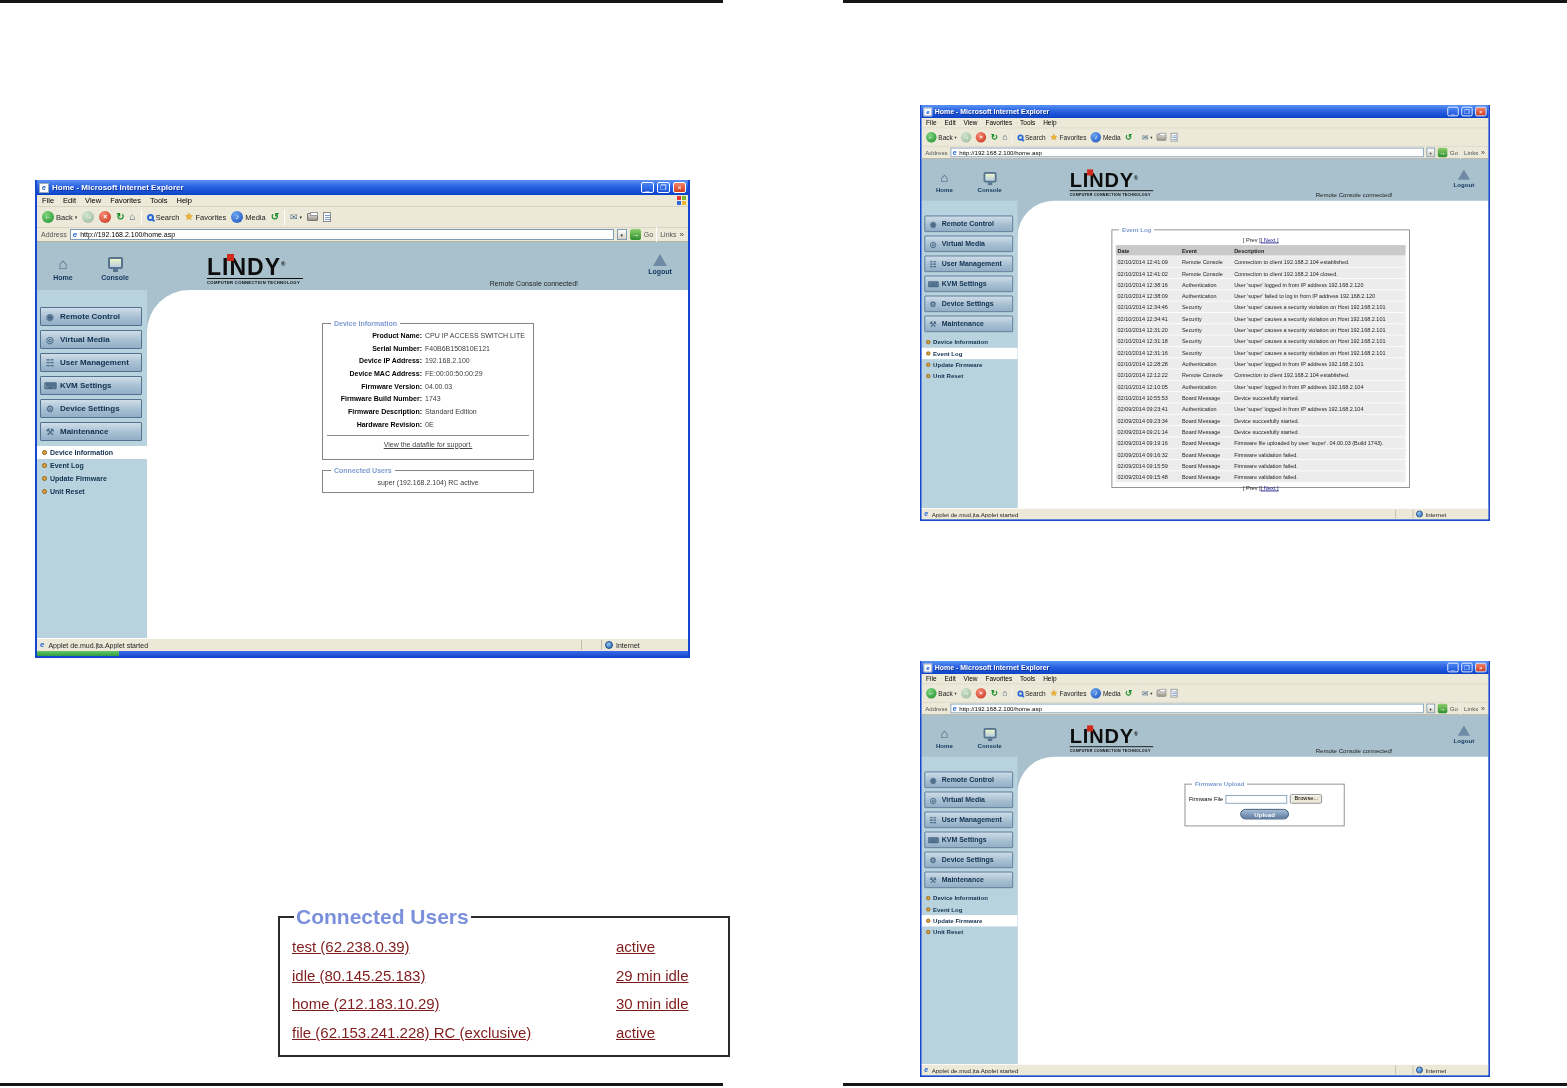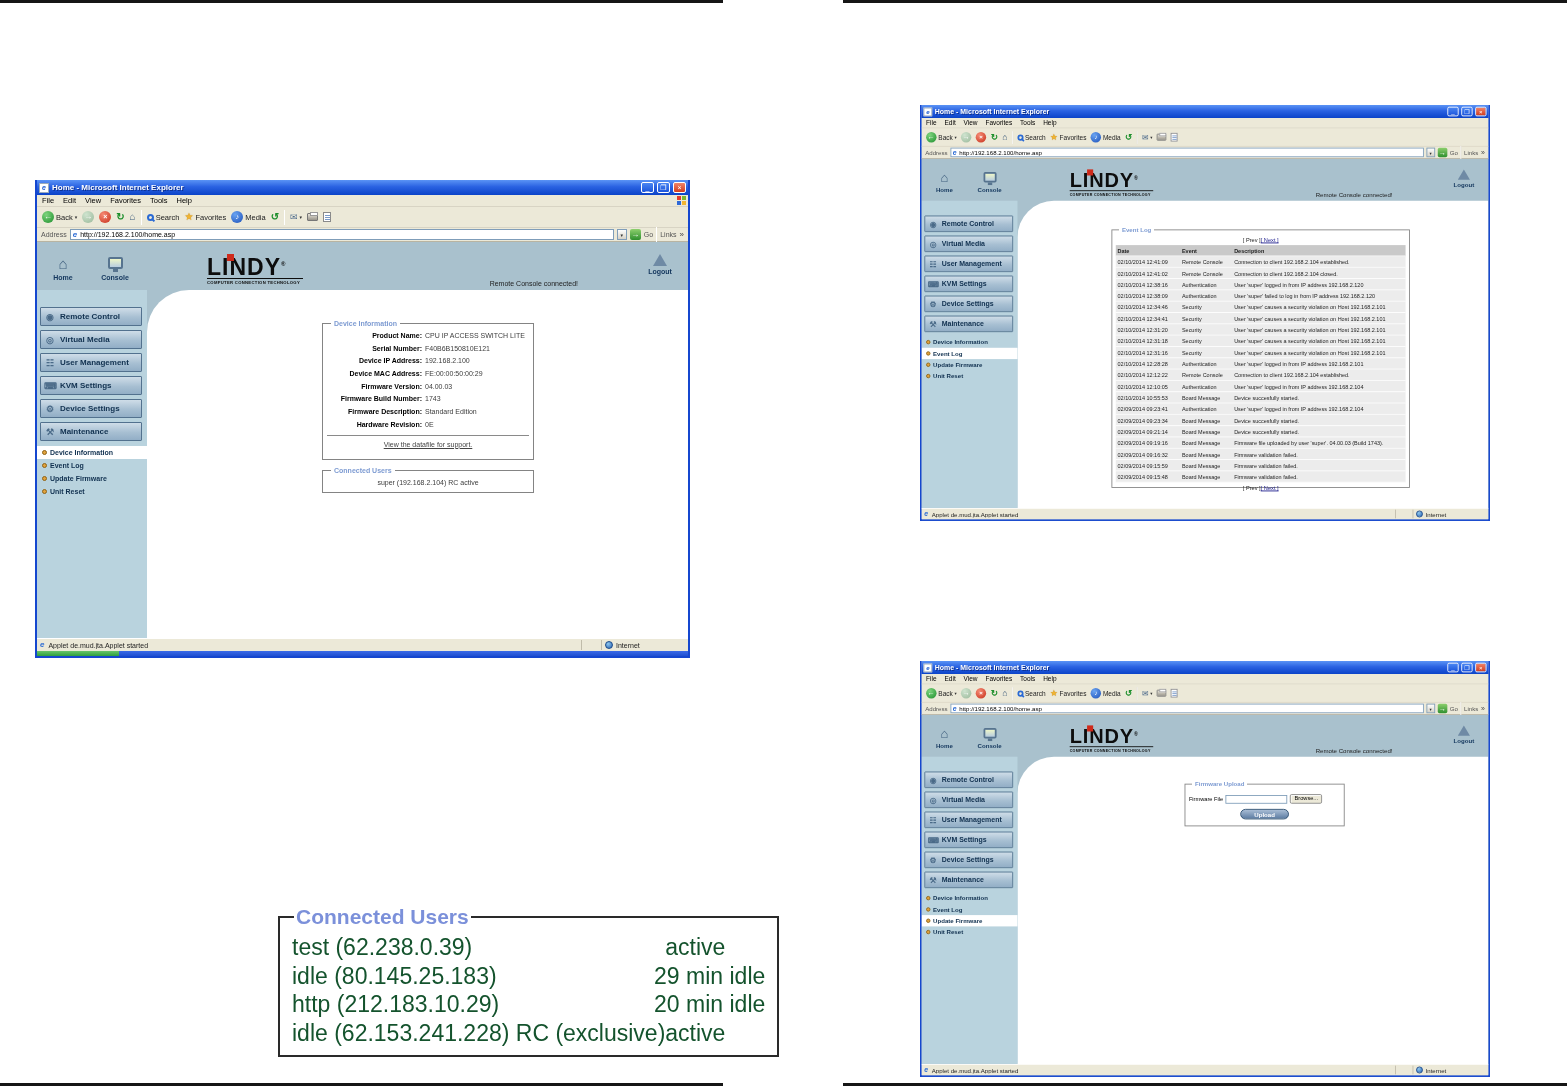--- a/index.html
+++ b/index.html
@@ -148,21 +148,21 @@
   .globe { width:8px; height:8px; border-radius:50%; background:radial-gradient(circle at 35% 30%,#8ec8f0,#2a62b0);
            border:1px solid #1a4a8c; }
   .task-sliver { height:5px; flex:0 0 5px; display:flex; }
   .task-sliver .ts-start { width:82px; background:linear-gradient(#66c56a,#2f9e3e); }
   .task-sliver .ts-bar { flex:1; background:linear-gradient(#3a6ae8,#2050d0); }
 
   
   fieldset.zoom { position:absolute; left:278px; top:905px; width:452px; height:152px; border:2px solid #2a2a2a;
                   background:#fff; padding:4px 12px; }
   fieldset.zoom legend { font-size:21px; font-weight:bold; color:#7b90da; padding:0 2px; margin-left:2px; }
-  .zrow { display:flex; font-size:23px; color:#14532d; line-height:28.5px; white-space:nowrap; }
+  .zrow { display:flex; font-size:15px; color:#7f1d1d; line-height:28.5px; white-space:nowrap;text-decoration:underline; }
   .zrow .zuser { flex:1; }
   .zrow .zstatus { flex:0 0 100px; }
 </style>
 </head>
 <body>
 
 <div id="canvas">
 
   <div class="rule" style="left:0;top:2;width:723px;"></div>
   <div class="rule" style="left:843px;top:2;width:724px;"></div>
@@ -802,23 +802,23 @@
 
     <div class="zrow">
           <span class="zuser">test (62.238.0.39)</span>
           <span class="zstatus">active</span>
         </div>
         <div class="zrow">
           <span class="zuser">idle (80.145.25.183)</span>
           <span class="zstatus">29 min idle</span>
         </div>
         <div class="zrow">
-          <span class="zuser">http (212.183.10.29)</span>
-          <span class="zstatus">20 min idle</span>
+          <span class="zuser">home (212.183.10.29)</span>
+          <span class="zstatus">30 min idle</span>
         </div>
         <div class="zrow">
-          <span class="zuser">idle (62.153.241.228) RC (exclusive)</span>
+          <span class="zuser">file (62.153.241.228) RC (exclusive)</span>
           <span class="zstatus">active</span>
         </div>
       </div>
   </fieldset>
 
 </div>
 
 </body></html>

